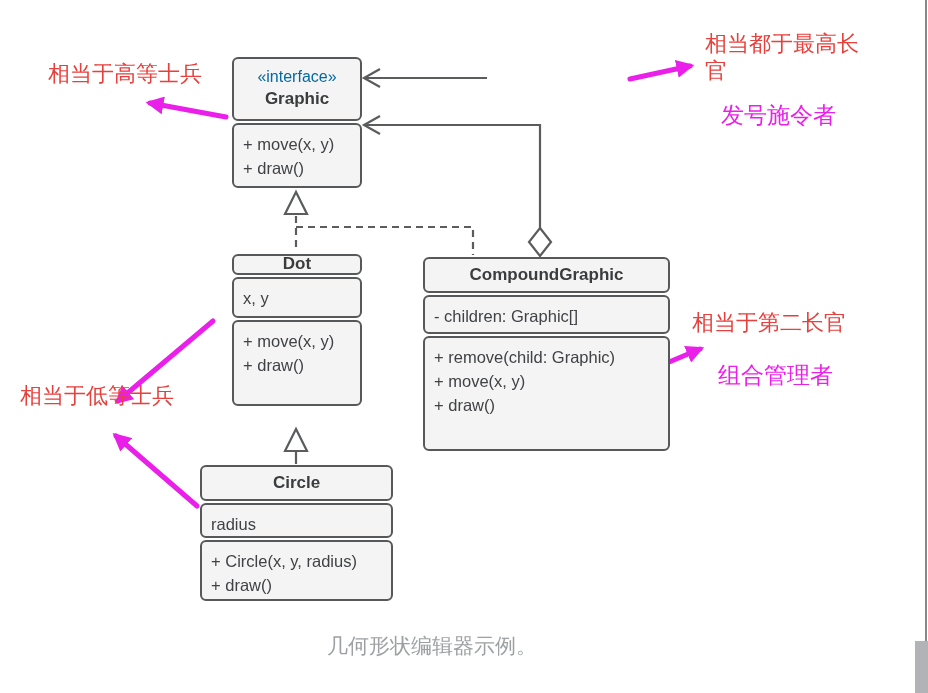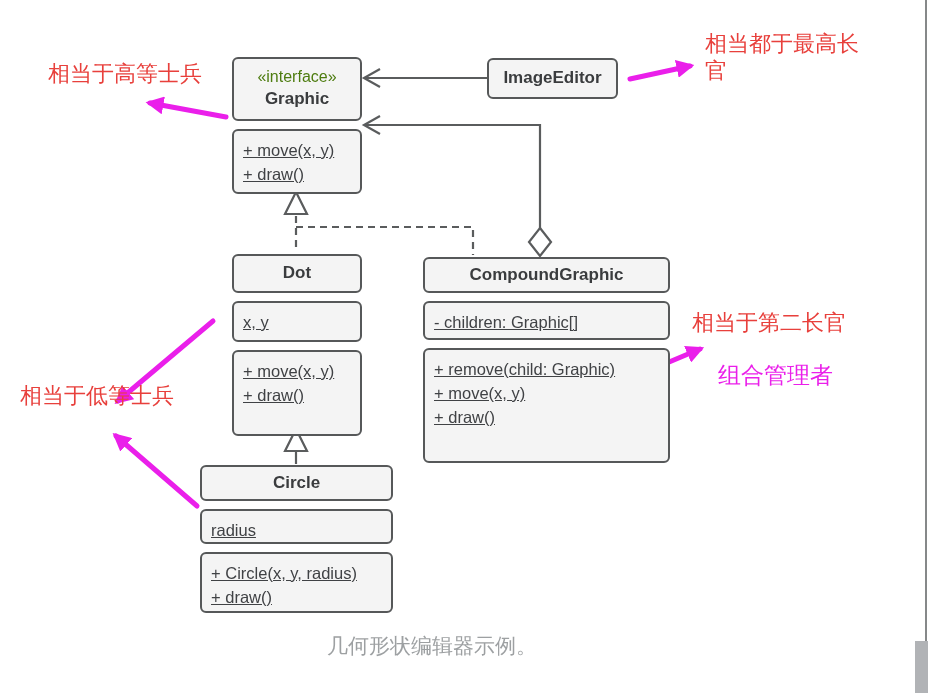--- a/index.html
+++ b/index.html
@@ -20,24 +20,24 @@
 
   
   .uml-class{position:absolute;z-index:2;}
   .cmp{
     border:2.5px solid var(--box-border);
     border-radius:6px;
     background:var(--box-fill);
     color:var(--text);
     font-size:16.5px;
   }
-  .cmp + .cmp{margin-top:8px;text-decoration:underline;}
+  .cmp + .cmp{margin-top:2px;}
   .cmp.title{display:flex;flex-direction:column;align-items:center;justify-content:center;text-align:center;}
   .cname{font-weight:bold;font-size:17px;color:#3a3c3e;line-height:1.35;}
-  .stereotype{font-size:16px;line-height:1.3;color:#4d7c0f;}
+  .stereotype{font-size:16px;line-height:1.3;color:#0369a1;}
   .cmp.members{padding:7px 9px;line-height:24px;}
   .cmp.attrs{padding:7px 9px;line-height:24px;}
 
   
   .solid{stroke:var(--line);stroke-width:2.2;fill:none;}
   .dashed{stroke:var(--line);stroke-width:2.2;fill:none;stroke-dasharray:7 5;}
   .hollow{stroke:var(--line);stroke-width:2.2;fill:#ffffff;}
   .openhead{stroke:var(--line);stroke-width:2.2;fill:none;}
   .mag{stroke:var(--magenta);stroke-width:5;fill:none;stroke-linecap:round;}
   .mag-fill{fill:var(--magenta);}
@@ -89,28 +89,23 @@
     <div class="cmp title" style="height:64px">
       <div class="stereotype">«interface»</div>
       <div class="cname">Graphic</div>
     </div>
     <div class="cmp members" style="height:65px">
       <div>+ move(x, y)</div>
       <div>+ draw()</div>
     </div>
   </div>
 
-  <div class="uml-class" style="left:487px;top:58px;width:131px">
-    <div class="cmp title" style="height:41px">
-      <div class="cname">ImageEditor</div>
-    </div>
-  </div>
 
   <div class="uml-class" style="left:232px;top:254px;width:130px">
-    <div class="cmp title" style="height:39px">
+    <div class="cmp title" style="height:21px">
       <div class="cname">Dot</div>
     </div>
     <div class="cmp attrs" style="height:41px">
       <div>x, y</div>
     </div>
     <div class="cmp members" style="height:86px">
       <div>+ move(x, y)</div>
       <div>+ draw()</div>
     </div>
   </div>
@@ -137,20 +132,21 @@
       <div>radius</div>
     </div>
     <div class="cmp members" style="height:61px">
       <div>+ Circle(x, y, radius)</div>
       <div>+ draw()</div>
     </div>
   </div>
 
   <div class="ann red" style="left:48px;top:60px">相当于高等士兵</div>
   <div class="ann red" style="left:705px;top:30px;width:160px">相当都于最高长官</div>
+  <div class="ann magenta" style="left:721px;top:102px">发号施令者</div>
   <div class="ann red" style="left:692px;top:309px">相当于第二长官</div>
   <div class="ann magenta" style="left:718px;top:362px">组合管理者</div>
   <div class="ann red" style="left:20px;top:382px">相当于低等士兵</div>
 
   <div class="caption" style="left:327px;top:632px">几何形状编辑器示例。</div>
 
   <div class="sb-border"></div>
   <div class="sb-thumb"></div>
 
 </div>

